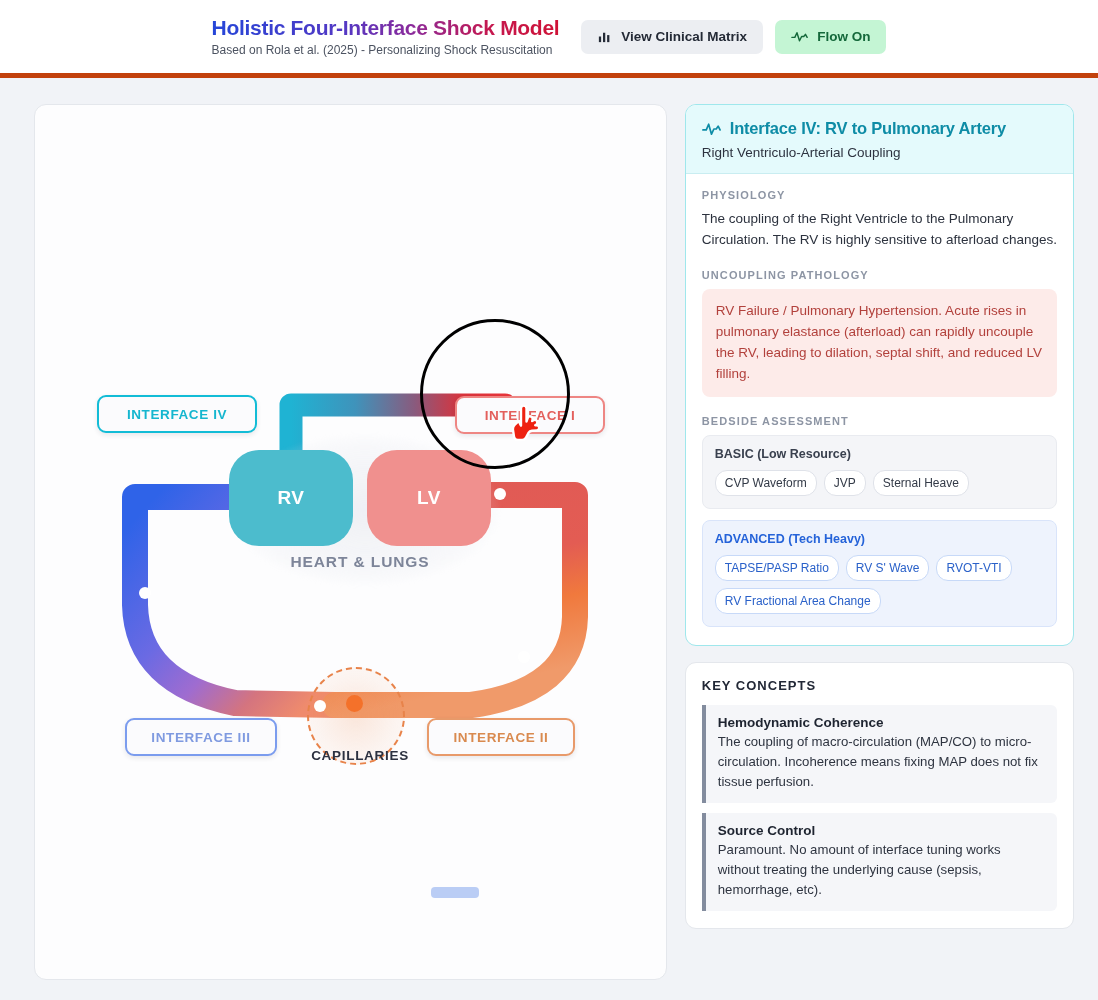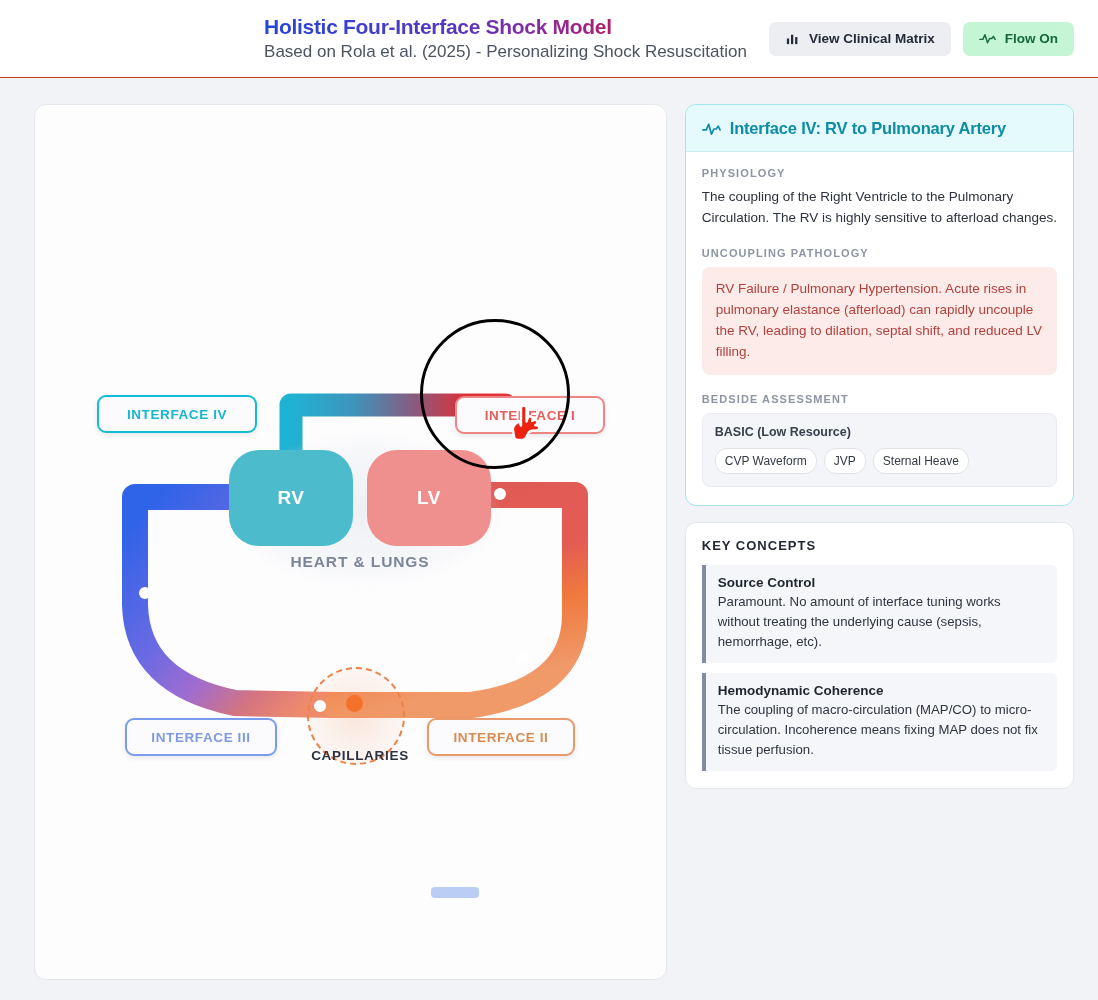--- a/index.html
+++ b/index.html
@@ -7,39 +7,39 @@
     width: 1098px; height: 1000px;
     font-family: "Liberation Sans", sans-serif;
     background: #f1f3f7;
     overflow: hidden;
   }
 
   
   .header {
     height: 78px;
     background: #ffffff;
-    border-bottom: 1px solid #c2410c;
+    border-bottom: 5px solid #c2410c;
     display: flex;
     align-items: center;
-    justify-content: flex-end;
+    justify-content: center;
     padding: 0 24px;
     gap: 22px;
   }
   .title-wrap { display: flex; flex-direction: column; gap: 3px; }
   .app-title {
     font-size: 21px;
     font-weight: bold;
     letter-spacing: -0.3px;
     background: linear-gradient(90deg,#2546d8 0%,#5338c4 38%,#8c2a9a 58%,#c5184f 80%,#cf1236 100%);
     -webkit-background-clip: text;
     background-clip: text;
     color: transparent;
     -webkit-text-fill-color: transparent;
   }
-  .app-sub { font-size: 17px; color: #4c5361; }
+  .app-sub { font-size: 12px; color: #4c5361; }
 
   .header-actions { display: flex; align-items: center; gap: 12px; }
   .btn {
     display: flex; align-items: center; gap: 9px;
     height: 34px; padding: 0 16px;
     border-radius: 7px; border: none;
     font-size: 13.5px; font-weight: bold;
     cursor: pointer;
   }
   .btn-matrix { background: #eceef2; color: #242a36; }
@@ -356,51 +356,61 @@
     <div class="detail-card">
       <div class="detail-head">
         <div class="detail-title">
           <span class="ico">
             <svg width="19" height="16" viewBox="0 0 20 16">
                 <polyline points="1,9 4.5,9 7,3 10,13.5 12.5,8 15,8 17,5 19,9" fill="none" stroke="#0e8ca6" stroke-width="1.8" stroke-linecap="round" stroke-linejoin="round"></polyline>
               </svg>
           </span>
           <span>Interface IV: RV to Pulmonary Artery</span>
         </div>
+        <div class="detail-sub">Right Ventriculo-Arterial Coupling</div>
       </div>
 
       <div class="detail-body">
         <div class="sect-label">PHYSIOLOGY</div>
         <div class="para">The coupling of the Right Ventricle to the Pulmonary Circulation. The RV is highly sensitive to afterload changes.</div>
 
         <div class="sect-label sp">UNCOUPLING PATHOLOGY</div>
         <div class="patho-box">RV Failure / Pulmonary Hypertension. Acute rises in pulmonary elastance (afterload) can rapidly uncouple the RV, leading to dilation, septal shift, and reduced LV filling.</div>
 
         <div class="sect-label sp">BEDSIDE ASSESSMENT</div>
 
         <div class="assess-box assess-basic">
           <div class="assess-title">BASIC (Low Resource)</div>
           <div class="chips">
             <span class="chip">CVP Waveform</span>
             <span class="chip">JVP</span>
             <span class="chip">Sternal Heave</span>
           </div>
         </div>
 
+        <div class="assess-box assess-adv">
+          <div class="assess-title">ADVANCED (Tech Heavy)</div>
+          <div class="chips">
+            <span class="chip">TAPSE/PASP Ratio</span>
+            <span class="chip">RV S' Wave</span>
+            <span class="chip">RVOT-VTI</span>
+            <span class="chip">RV Fractional Area Change</span>
+          </div>
+        </div>
       </div>
     </div>
 
     <div class="concepts-card">
       <div class="concepts-head">KEY CONCEPTS</div>
+
+      <div class="concept">
+        <div class="concept-title">Hemodynamic Coherence</div>
+        <div class="concept-text">The coupling of macro-circulation (MAP/CO) to micro-circulation. Incoherence means fixing MAP does not fix tissue perfusion.</div>
+      </div>
 
       <div class="concept">
         <div class="concept-title">Source Control</div>
         <div class="concept-text">Paramount. No amount of interface tuning works without treating the underlying cause (sepsis, hemorrhage, etc).</div>
       </div>
-
-      <div class="concept">
-        <div class="concept-title">Hemodynamic Coherence</div>
-        <div class="concept-text">The coupling of macro-circulation (MAP/CO) to micro-circulation. Incoherence means fixing MAP does not fix tissue perfusion.</div>
-      </div>
     </div>
 
   </div>
 </div>
 
 </body></html>

